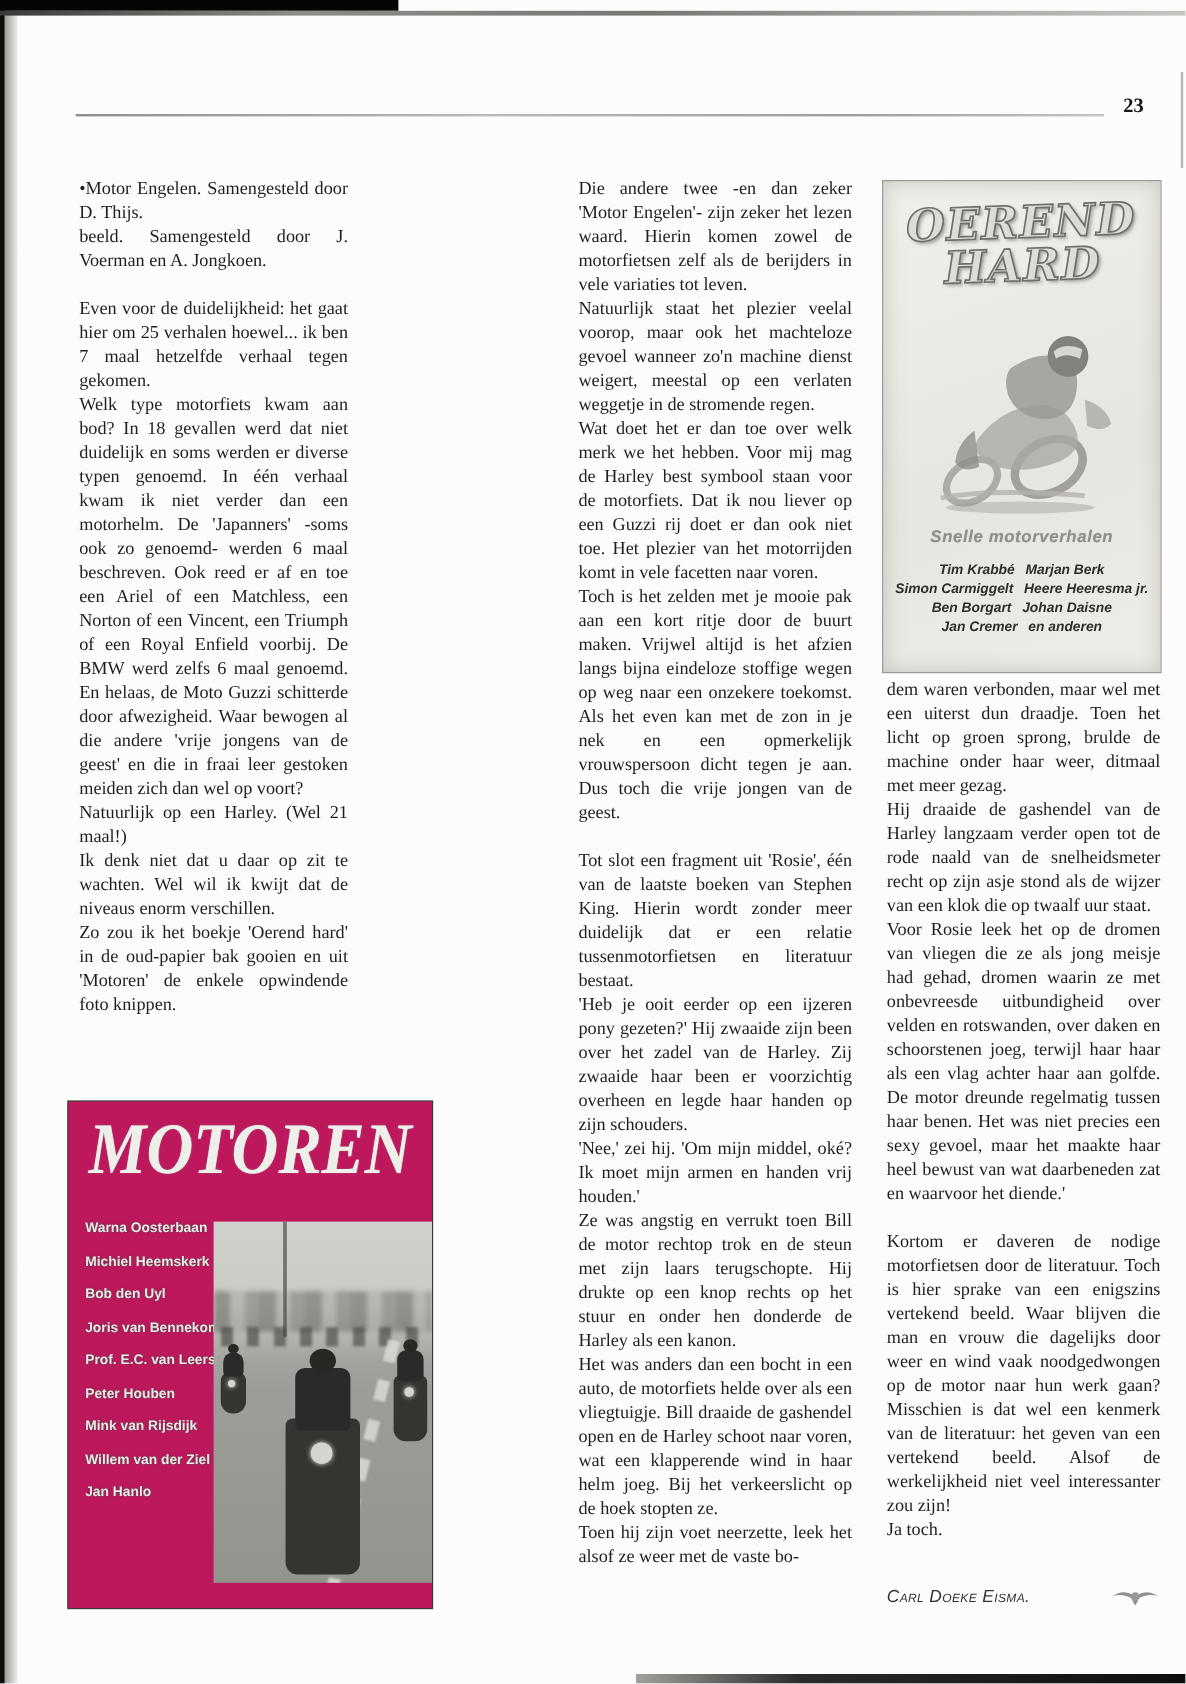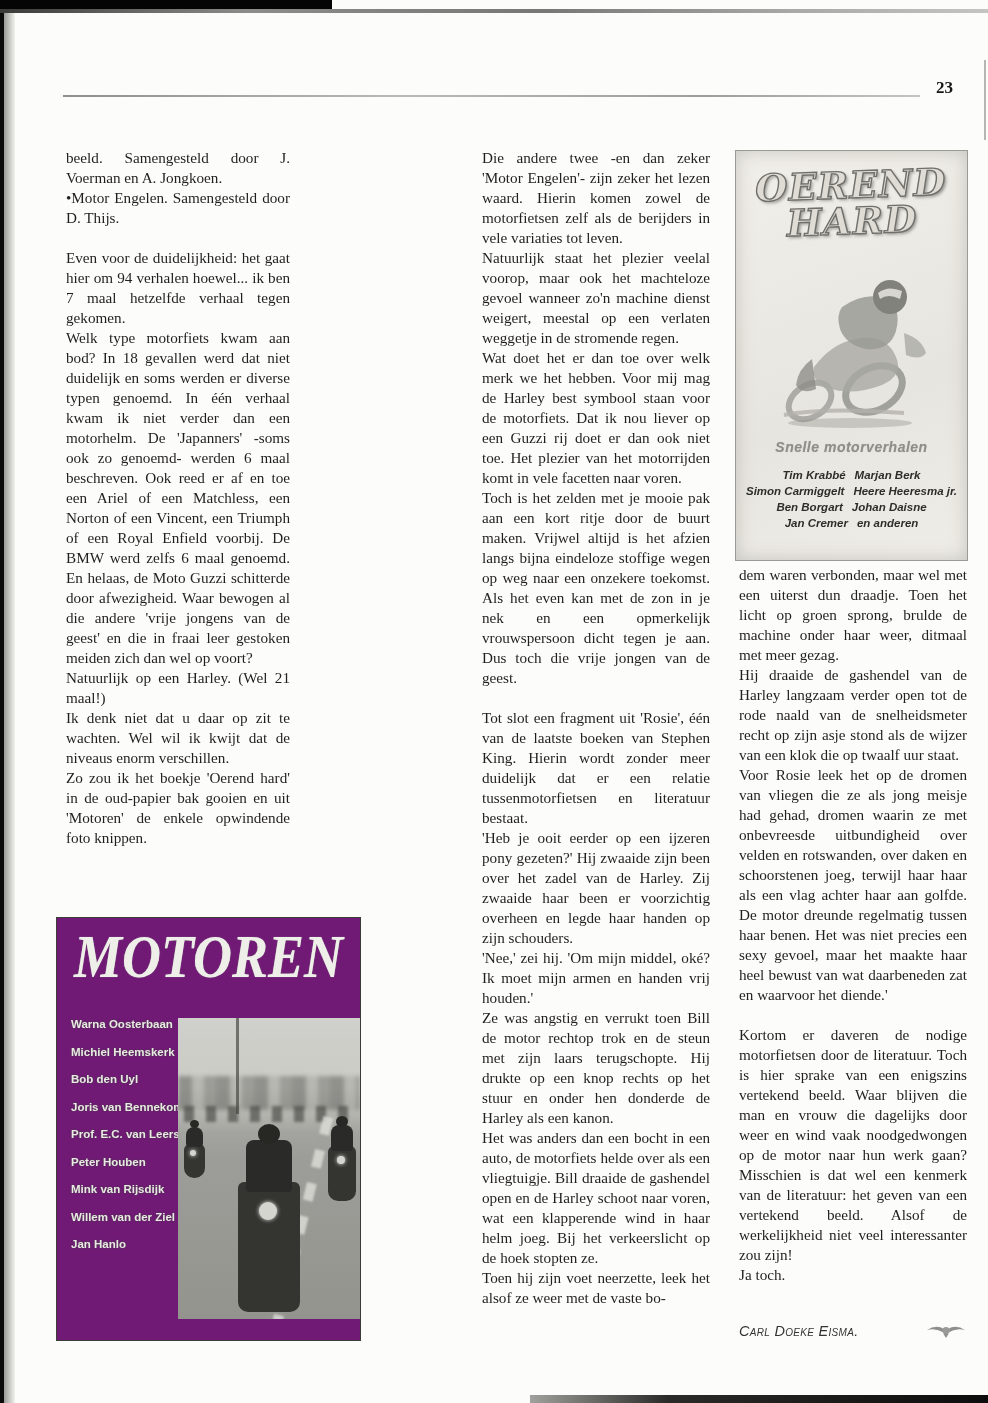--- a/index.html
+++ b/index.html
@@ -33,21 +33,21 @@
   #col2{left:482px;top:148px;width:228px;}
   #col3{left:739px;top:565px;width:228px;}
   .closing-line{margin-top:20px;}
   .byline{display:flex;align-items:center;justify-content:space-between;margin-top:36px;}
   .byline .author{font-family:"Liberation Sans",sans-serif;font-style:italic;
     font-variant:small-caps;font-size:14.5px;color:#33332f;letter-spacing:.3px;}
   .wing{width:42px;height:16px;opacity:.75;}
 
   
   .motoren{position:absolute;left:57px;top:918px;width:303px;height:422px;
-    background:#701a75;box-shadow:0 0 0 1px #3c3c38;overflow:hidden;}
+    background:#be185d;box-shadow:0 0 0 1px #3c3c38;overflow:hidden;}
   .motoren-title{margin-top:8px;text-align:center;
     font-family:"Liberation Serif",serif;font-style:italic;font-weight:bold;
     font-size:54px;letter-spacing:0px;color:#efefe9;transform:scaleY(1.12);
     text-shadow:0 0 1px #999;}
   .motoren-authors{position:absolute;left:14px;top:100px;width:116px;}
   .motoren-authors .name{font-family:"Liberation Sans",sans-serif;font-weight:bold;
     font-size:11.5px;color:#e9e9e3;margin-bottom:15.5px;white-space:nowrap;
     text-shadow:0 0 2px #444;}
   .motoren-photo{position:absolute;left:121px;top:100px;width:182px;height:301px;
     background:
@@ -111,23 +111,23 @@
 <div class="scan-left-shade"></div>
 <div class="scan-top-black"></div>
 <div class="scan-top-line"></div>
 <div class="scan-bottom-bar"></div>
 <div class="scan-right-nick"></div>
 
 <div class="header-rule"></div>
 <div class="page-number">23</div>
 
 <div id="col1" class="col">
+  <p>•Motor Engelen. Samengesteld door D. Thijs.</p>
   <p>beeld. Samengesteld door J. Voerman en A. Jongkoen.</p>
-  <p>•Motor Engelen. Samengesteld door D. Thijs.</p>
-  <p class="gap">Even voor de duidelijkheid: het gaat hier om 94 verhalen hoewel... ik ben 7 maal hetzelfde verhaal tegen gekomen.</p>
+  <p class="gap">Even voor de duidelijkheid: het gaat hier om 25 verhalen hoewel... ik ben 7 maal hetzelfde verhaal tegen gekomen.</p>
   <p>Welk type motorfiets kwam aan bod? In 18 gevallen werd dat niet duidelijk en soms werden er diverse typen genoemd. In één verhaal kwam ik niet verder dan een motorhelm. De 'Japanners' -soms ook zo genoemd- werden 6 maal beschreven. Ook reed er af en toe een Ariel of een Matchless, een Norton of een Vincent, een Triumph of een Royal Enfield voorbij. De BMW werd zelfs 6 maal genoemd. En helaas, de Moto Guzzi schitterde door afwezigheid. Waar bewogen al die andere 'vrije jongens van de geest' en die in fraai leer gestoken meiden zich dan wel op voort?</p>
   <p>Natuurlijk op een Harley. (Wel 21 maal!)</p>
   <p>Ik denk niet dat u daar op zit te wachten. Wel wil ik kwijt dat de niveaus enorm verschillen.</p>
   <p>Zo zou ik het boekje 'Oerend hard' in de oud-papier bak gooien en uit 'Motoren' de enkele opwindende foto knippen.</p>
 </div>
 
 <div id="col2" class="col">
   <p>Die andere twee -en dan zeker 'Motor Engelen'- zijn zeker het lezen waard. Hierin komen zowel de motorfietsen zelf als de berijders in vele variaties tot leven.</p>
   <p>Natuurlijk staat het plezier veelal voorop, maar ook het machteloze gevoel wanneer zo'n machine dienst weigert, meestal op een verlaten weggetje in de stromende regen.</p>
   <p>Wat doet het er dan toe over welk merk we het hebben. Voor mij mag de Harley best symbool staan voor de motorfiets. Dat ik nou liever op een Guzzi rij doet er dan ook niet toe. Het plezier van het motorrijden komt in vele facetten naar voren.</p>

